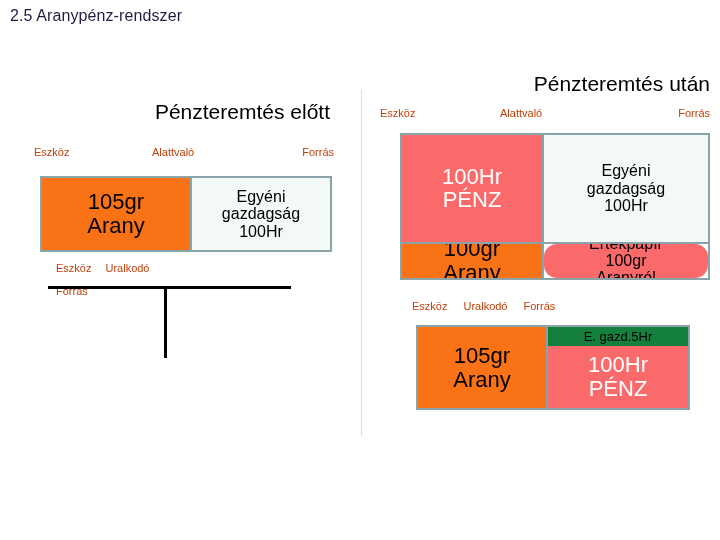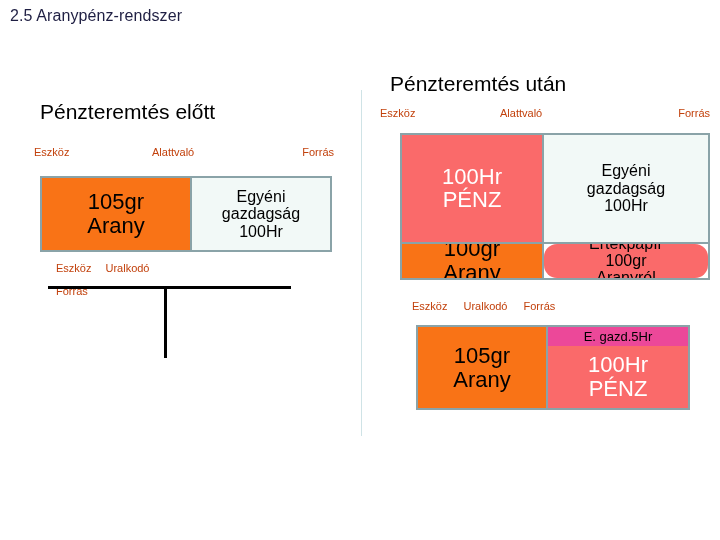--- a/index.html
+++ b/index.html
@@ -28,21 +28,21 @@
     letter-spacing: 0.1px;
     white-space: nowrap;
   }
 
   
   .section-heading {
     position: absolute;
     font-size: 21px;
     color: #000000;
     white-space: nowrap;
-    text-align: left;
+    text-align: right;
   }
 
   
   .col-header-row {
     position: absolute;
     display: flex;
     font-size: 11px;
     color: #c2410c;
     white-space: nowrap;
   }
@@ -100,21 +100,21 @@
     line-height: 1.08;
     overflow: hidden;
   }
   .bs-cell .line { display: block; white-space: nowrap; }
 
   
   .c-teal  { background: #f97316; color: #000000; }
   .c-red   { background: #fa6a6a; color: #ffffff; }
   .c-redk  { background: #fa6a6a; color: #000000; border-radius: 13px; }
   .c-white { background: #f2f9f7; color: #000000; }
-  .c-plain { background: #ec4899; color: #000000; }
+  .c-plain { background: #15803d; color: #000000; }
 
   .sep-right { border-right: 2px solid #8aa3a8; }
   .sep-bottom { border-bottom: 2px solid #8aa3a8; }
 
   
   .fs-big   { font-size: 22px; }
   .fs-mid   { font-size: 16px; }
   .fs-tiny  { font-size: 13px; }
 
   

